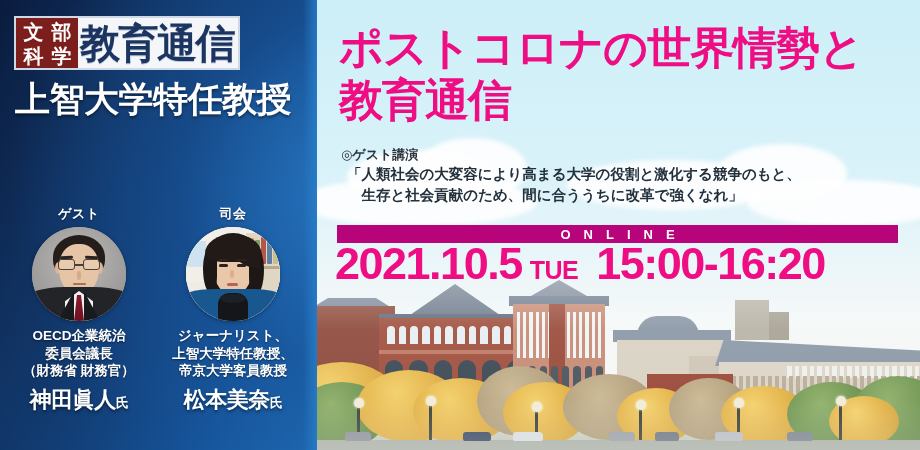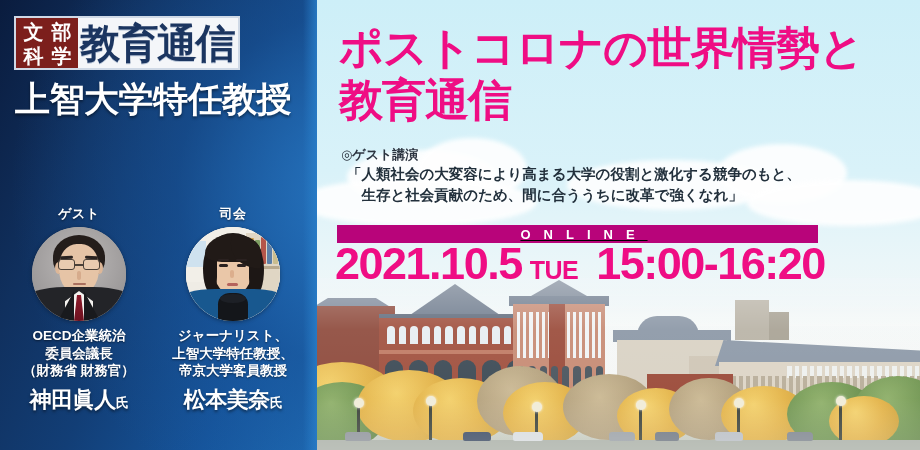--- a/index.html
+++ b/index.html
@@ -229,24 +229,24 @@
     position:absolute; left:30px; top:164px;
     font-size:14.5px; line-height:21px;
     font-weight:bold;
     color:#22303c;
     white-space:pre-line;
     z-index:4;
   }
 
   .online-bar {
     position:absolute; left:20px; top:225px;
-    width:481px; height:18px;
+    width:561px; height:18px;
     background:#b8047a;
     z-index:5;
-    display:flex; align-items:center; justify-content:center;text-decoration:underline;
+    display:flex; align-items:center; justify-content:center;
   }
   .online-bar span {
     color:#ffffff;
     font-size:13px; font-weight:bold;
     letter-spacing:13px;
     text-indent:13px;
   }
 
   .date-row {
     position:absolute; left:18px; top:240px;

